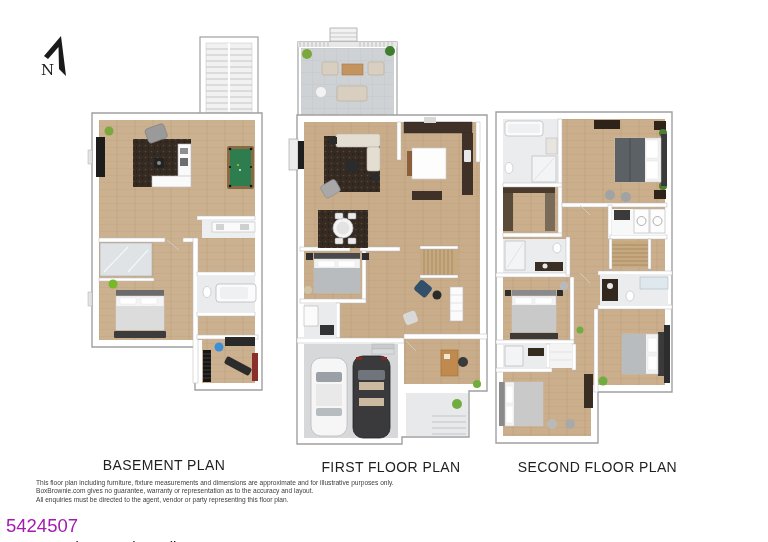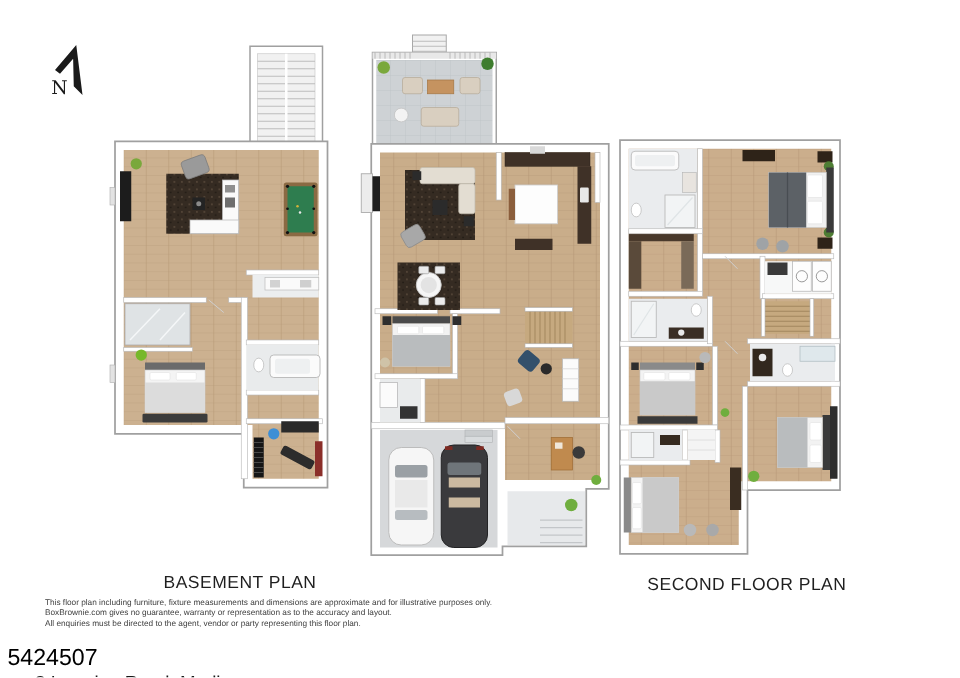--- a/index.html
+++ b/index.html
@@ -4,21 +4,21 @@
 <style>
   html,body{margin:0;padding:0;background:#fff;}
   .canvas{position:relative;width:768px;height:542px;background:#ffffff;overflow:hidden;
           font-family:"Liberation Sans",sans-serif;}
   .abs{position:absolute;}
   .plan-label{position:absolute;text-align:center;font-size:14px;letter-spacing:.4px;
               color:#1f1f1f;font-family:"Liberation Sans",sans-serif;}
   .disclaimer{position:absolute;left:36px;top:479px;width:400px;font-size:6.6px;
               line-height:1.28;color:#3d3d3d;}
   .address{position:absolute;left:28px;top:508px;font-size:15px;color:#171717;margin-top:30px;}
-  .listing-number{position:absolute;left:6px;top:515px;font-size:18.5px;color:#000000;}
+  .listing-number{position:absolute;left:6px;top:515px;font-size:18.5px;color:#a21caf;}
   svg{display:block;}
 </style>
 </head>
 <body>
 
 <div class="canvas">
 
   <div class="abs" style="left:36px;top:30px;width:42px;height:52px;">
     <svg width="42" height="52" viewBox="36 30 42 52">
       <polygon points="44,56 61,36 66,76 59,69 58.5,47 48,59" fill="#1a1a1a"></polygon>
@@ -419,21 +419,22 @@
         <rect x="622" y="334" width="36" height="40" fill="#f2f2f2" stroke="#cccccc" stroke-width="0.5"></rect>
         <rect x="622" y="334" width="24" height="40" fill="#b9bcbe"></rect>
         <rect x="648" y="338" width="9" height="14" rx="1" fill="#ffffff" stroke="#dddddd" stroke-width="0.4"></rect>
         <rect x="648" y="356" width="9" height="14" rx="1" fill="#ffffff" stroke="#dddddd" stroke-width="0.4"></rect>
         <circle cx="603" cy="381" r="4.5" fill="#6fae3e"></circle>
       </g>
       <circle cx="580" cy="330" r="3.5" fill="#6fae3e"></circle>
     </svg>
   </div>
 
-  <div class="plan-label" style="left:84px;top:457px;width:216px;">BASEMENT PLAN</div>
+  <div class="plan-label" style="left:56px;top:457px;width:216px;">BASEMENT PLAN</div>
+  <div class="plan-label" style="left:291px;top:459px;width:200px;">FIRST FLOOR PLAN</div>
   <div class="plan-label" style="left:489px;top:459px;width:217px;text-align:center;">SECOND FLOOR PLAN</div>
 
   <div class="disclaimer">
     <div>This floor plan including furniture, fixture measurements and dimensions are approximate and for illustrative purposes only.</div>
     <div>BoxBrownie.com gives no guarantee, warranty or representation as to the accuracy and layout.</div>
     <div>All enquiries must be directed to the agent, vendor or party representing this floor plan.</div>
   </div>
   <div class="listing-number">5424507</div>
   <div class="address">8 Lorraine Road, Madison</div>
 

